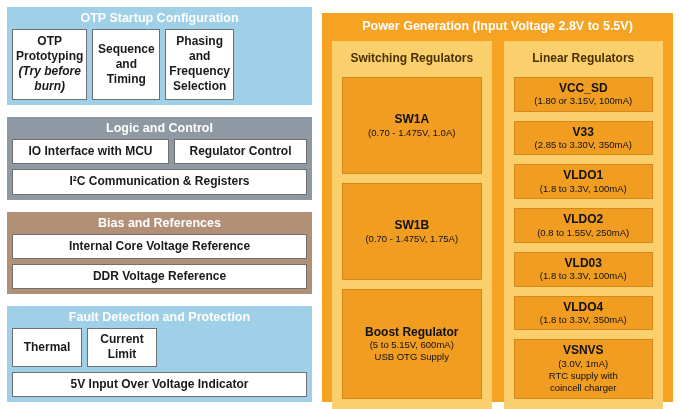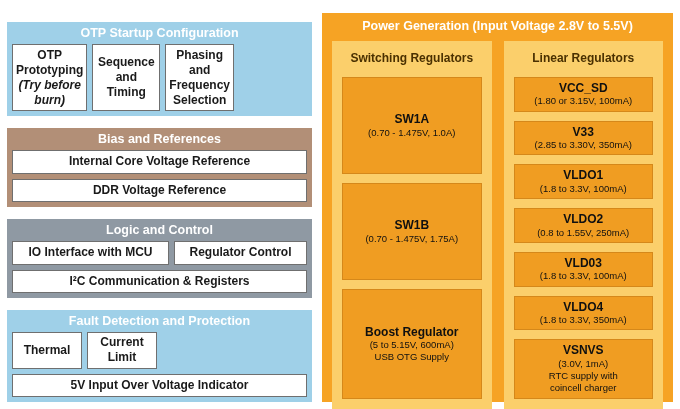--- a/index.html
+++ b/index.html
@@ -11,21 +11,20 @@
     display: flex; gap: 10px;
     padding: 7px;
   }
 
   
   .left-col {
     width: 305px;
     display: flex; flex-direction: column;
     justify-content: space-between;
     gap: 12px;
-    margin-top: 15px;
   }
   .sec { display: flex; flex-direction: column; flex: 1 1 auto; }
   .sec.blue  { background: var(--blue); }
   .sec.brown { background: var(--brown); }
   .sec.gray  { background: var(--gray); }
   .sec-title {
     color: #ffffff; font-weight: bold; font-size: 12.5px;
     text-align: center; padding: 4px 2px 3px;
   }
   .sec-body {
@@ -98,43 +97,43 @@
         </div>
         <div class="wbox tall">
           <div>Sequence and Timing</div>
         </div>
         <div class="wbox tall">
           <div>Phasing and Frequency Selection</div>
         </div>
       </div>
     </section>
 
+    <section class="sec gray">
+      <div class="sec-title">Logic and Control</div>
+      <div class="sec-body wide-left">
+        <div class="wbox">
+          <div>IO Interface with MCU</div>
+        </div>
+        <div class="wbox">
+          <div>Regulator Control</div>
+        </div>
+        <div class="wbox full">
+          <div>I²C Communication &amp; Registers</div>
+        </div>
+      </div>
+    </section>
+
     <section class="sec brown">
       <div class="sec-title">Bias and References</div>
       <div class="sec-body">
         <div class="wbox full">
           <div>Internal Core Voltage Reference</div>
         </div>
         <div class="wbox full">
           <div>DDR Voltage Reference</div>
-        </div>
-      </div>
-    </section>
-
-    <section class="sec gray">
-      <div class="sec-title">Logic and Control</div>
-      <div class="sec-body wide-left">
-        <div class="wbox">
-          <div>IO Interface with MCU</div>
-        </div>
-        <div class="wbox">
-          <div>Regulator Control</div>
-        </div>
-        <div class="wbox full">
-          <div>I²C Communication &amp; Registers</div>
         </div>
       </div>
     </section>
 
     <section class="sec blue">
       <div class="sec-title">Fault Detection and Protection</div>
       <div class="sec-body">
         <div class="wbox">
           <div>Thermal</div>
         </div>

